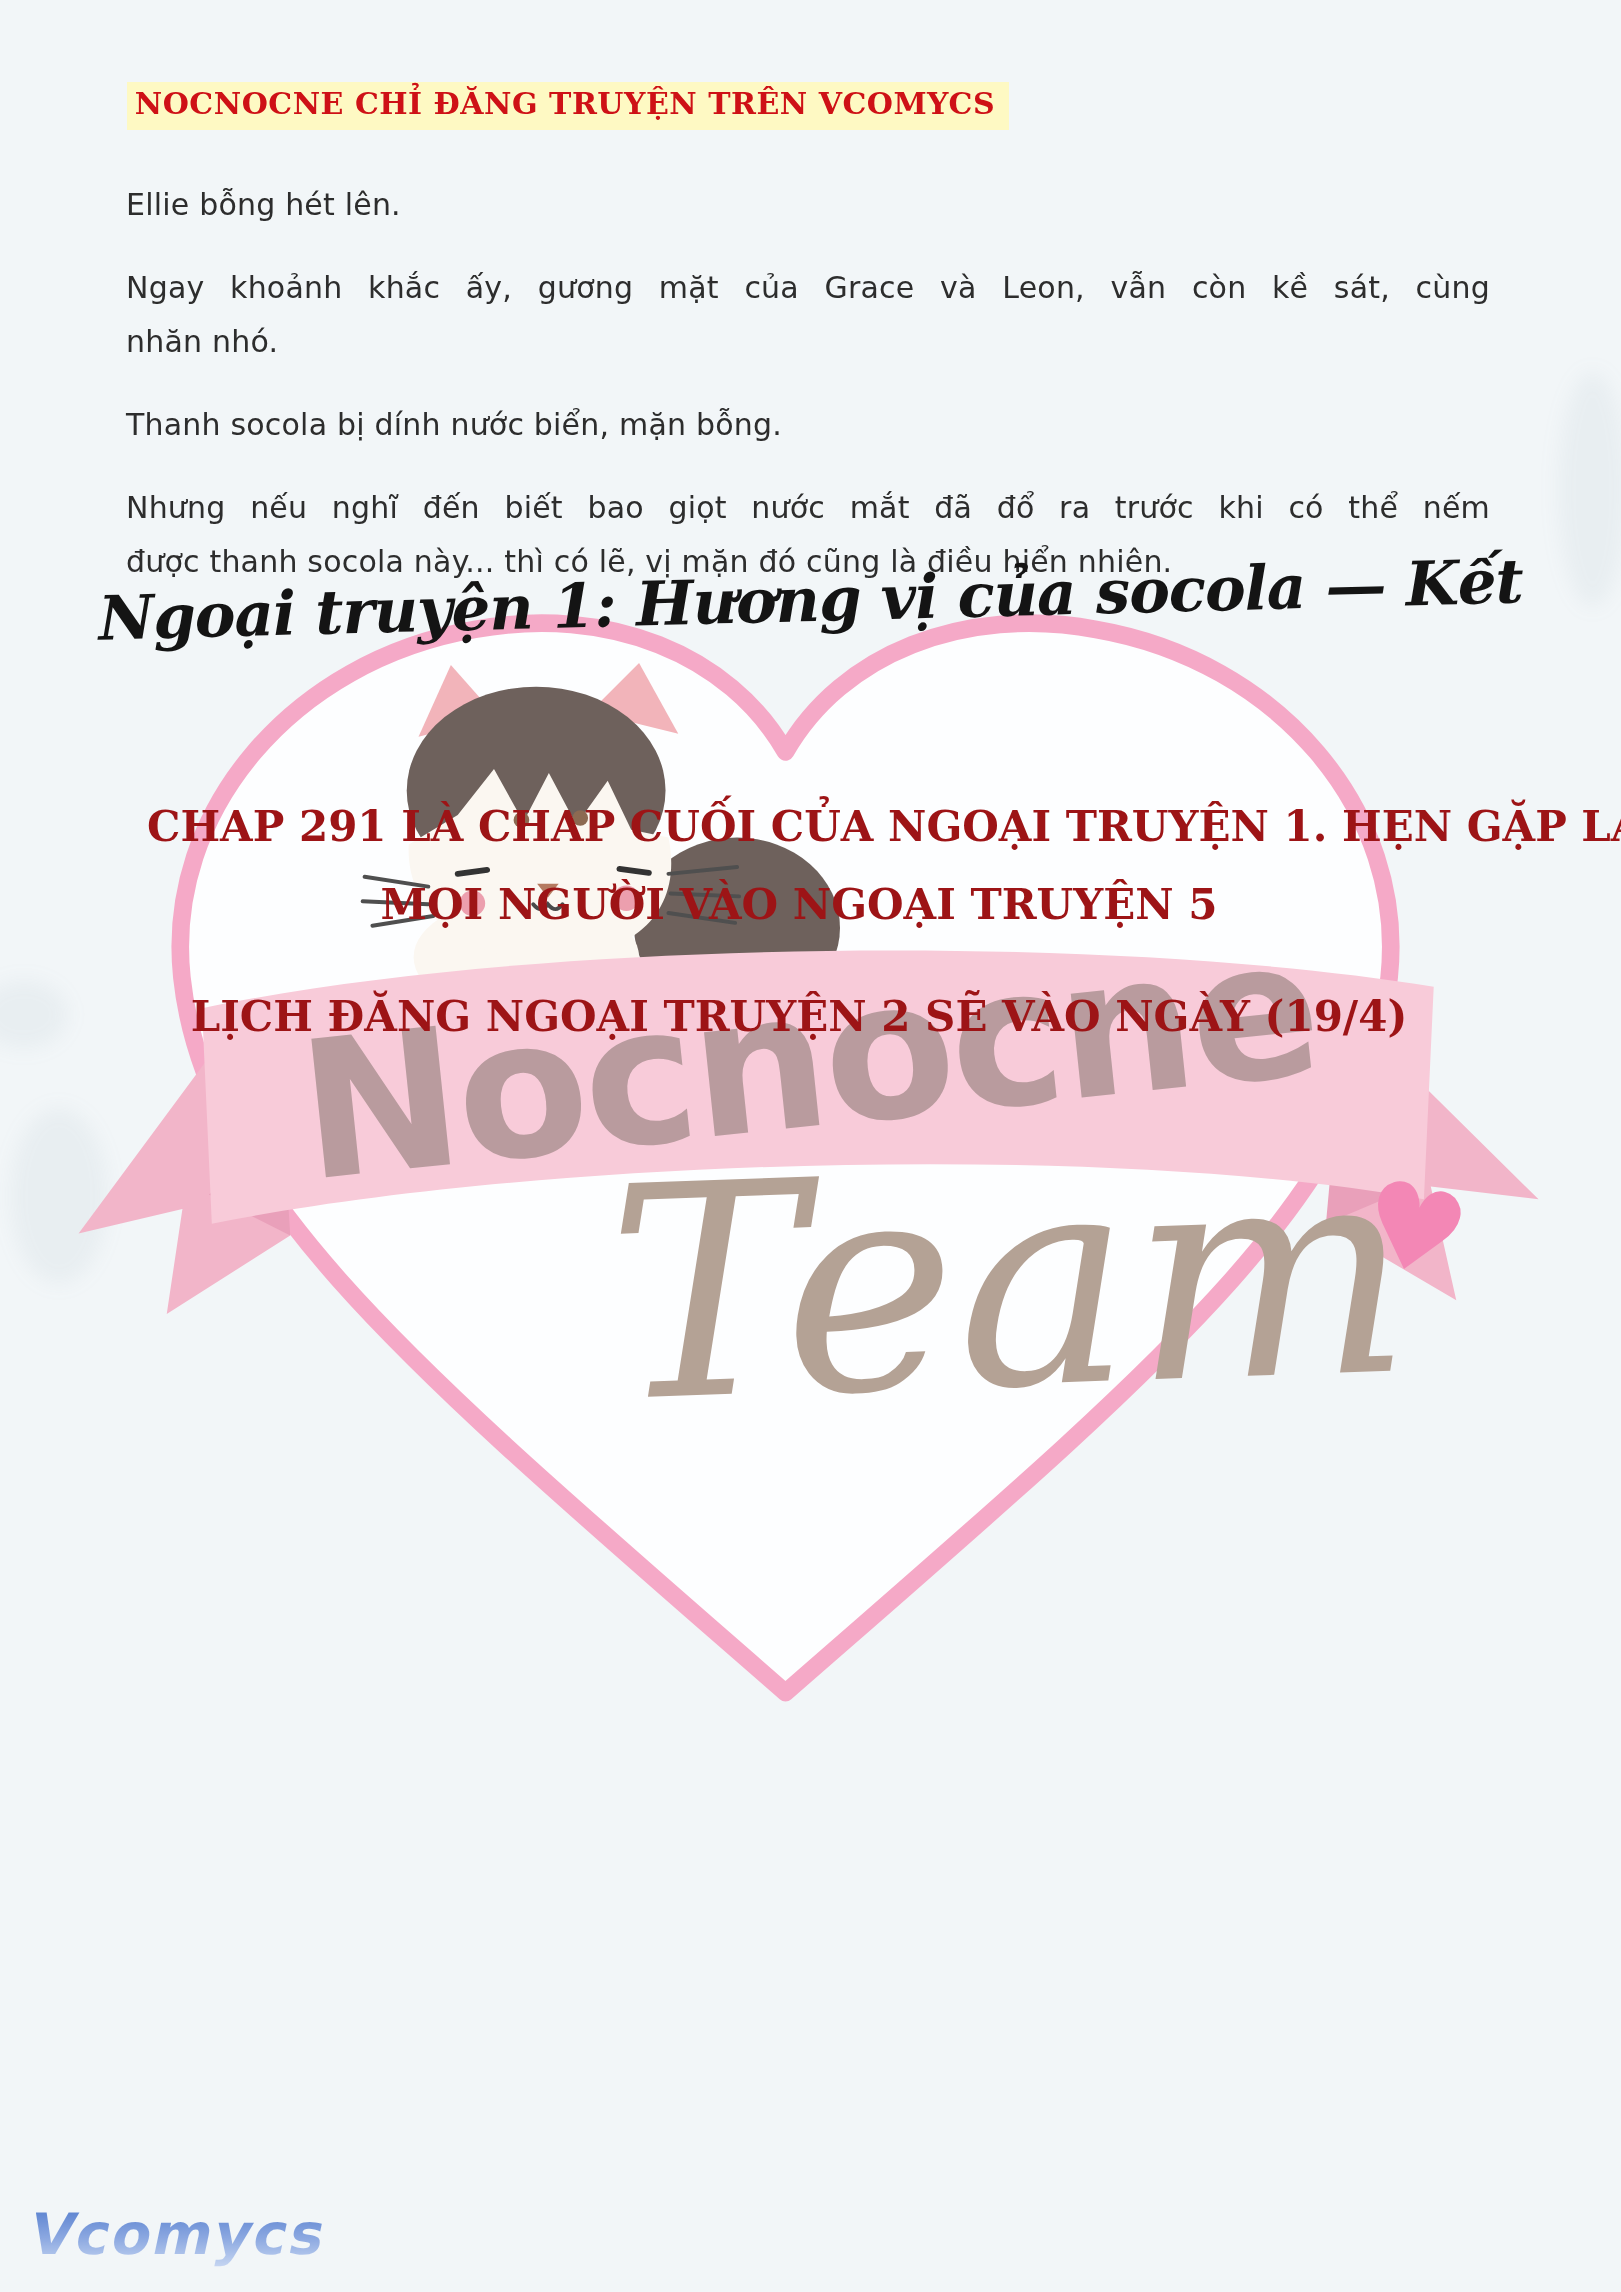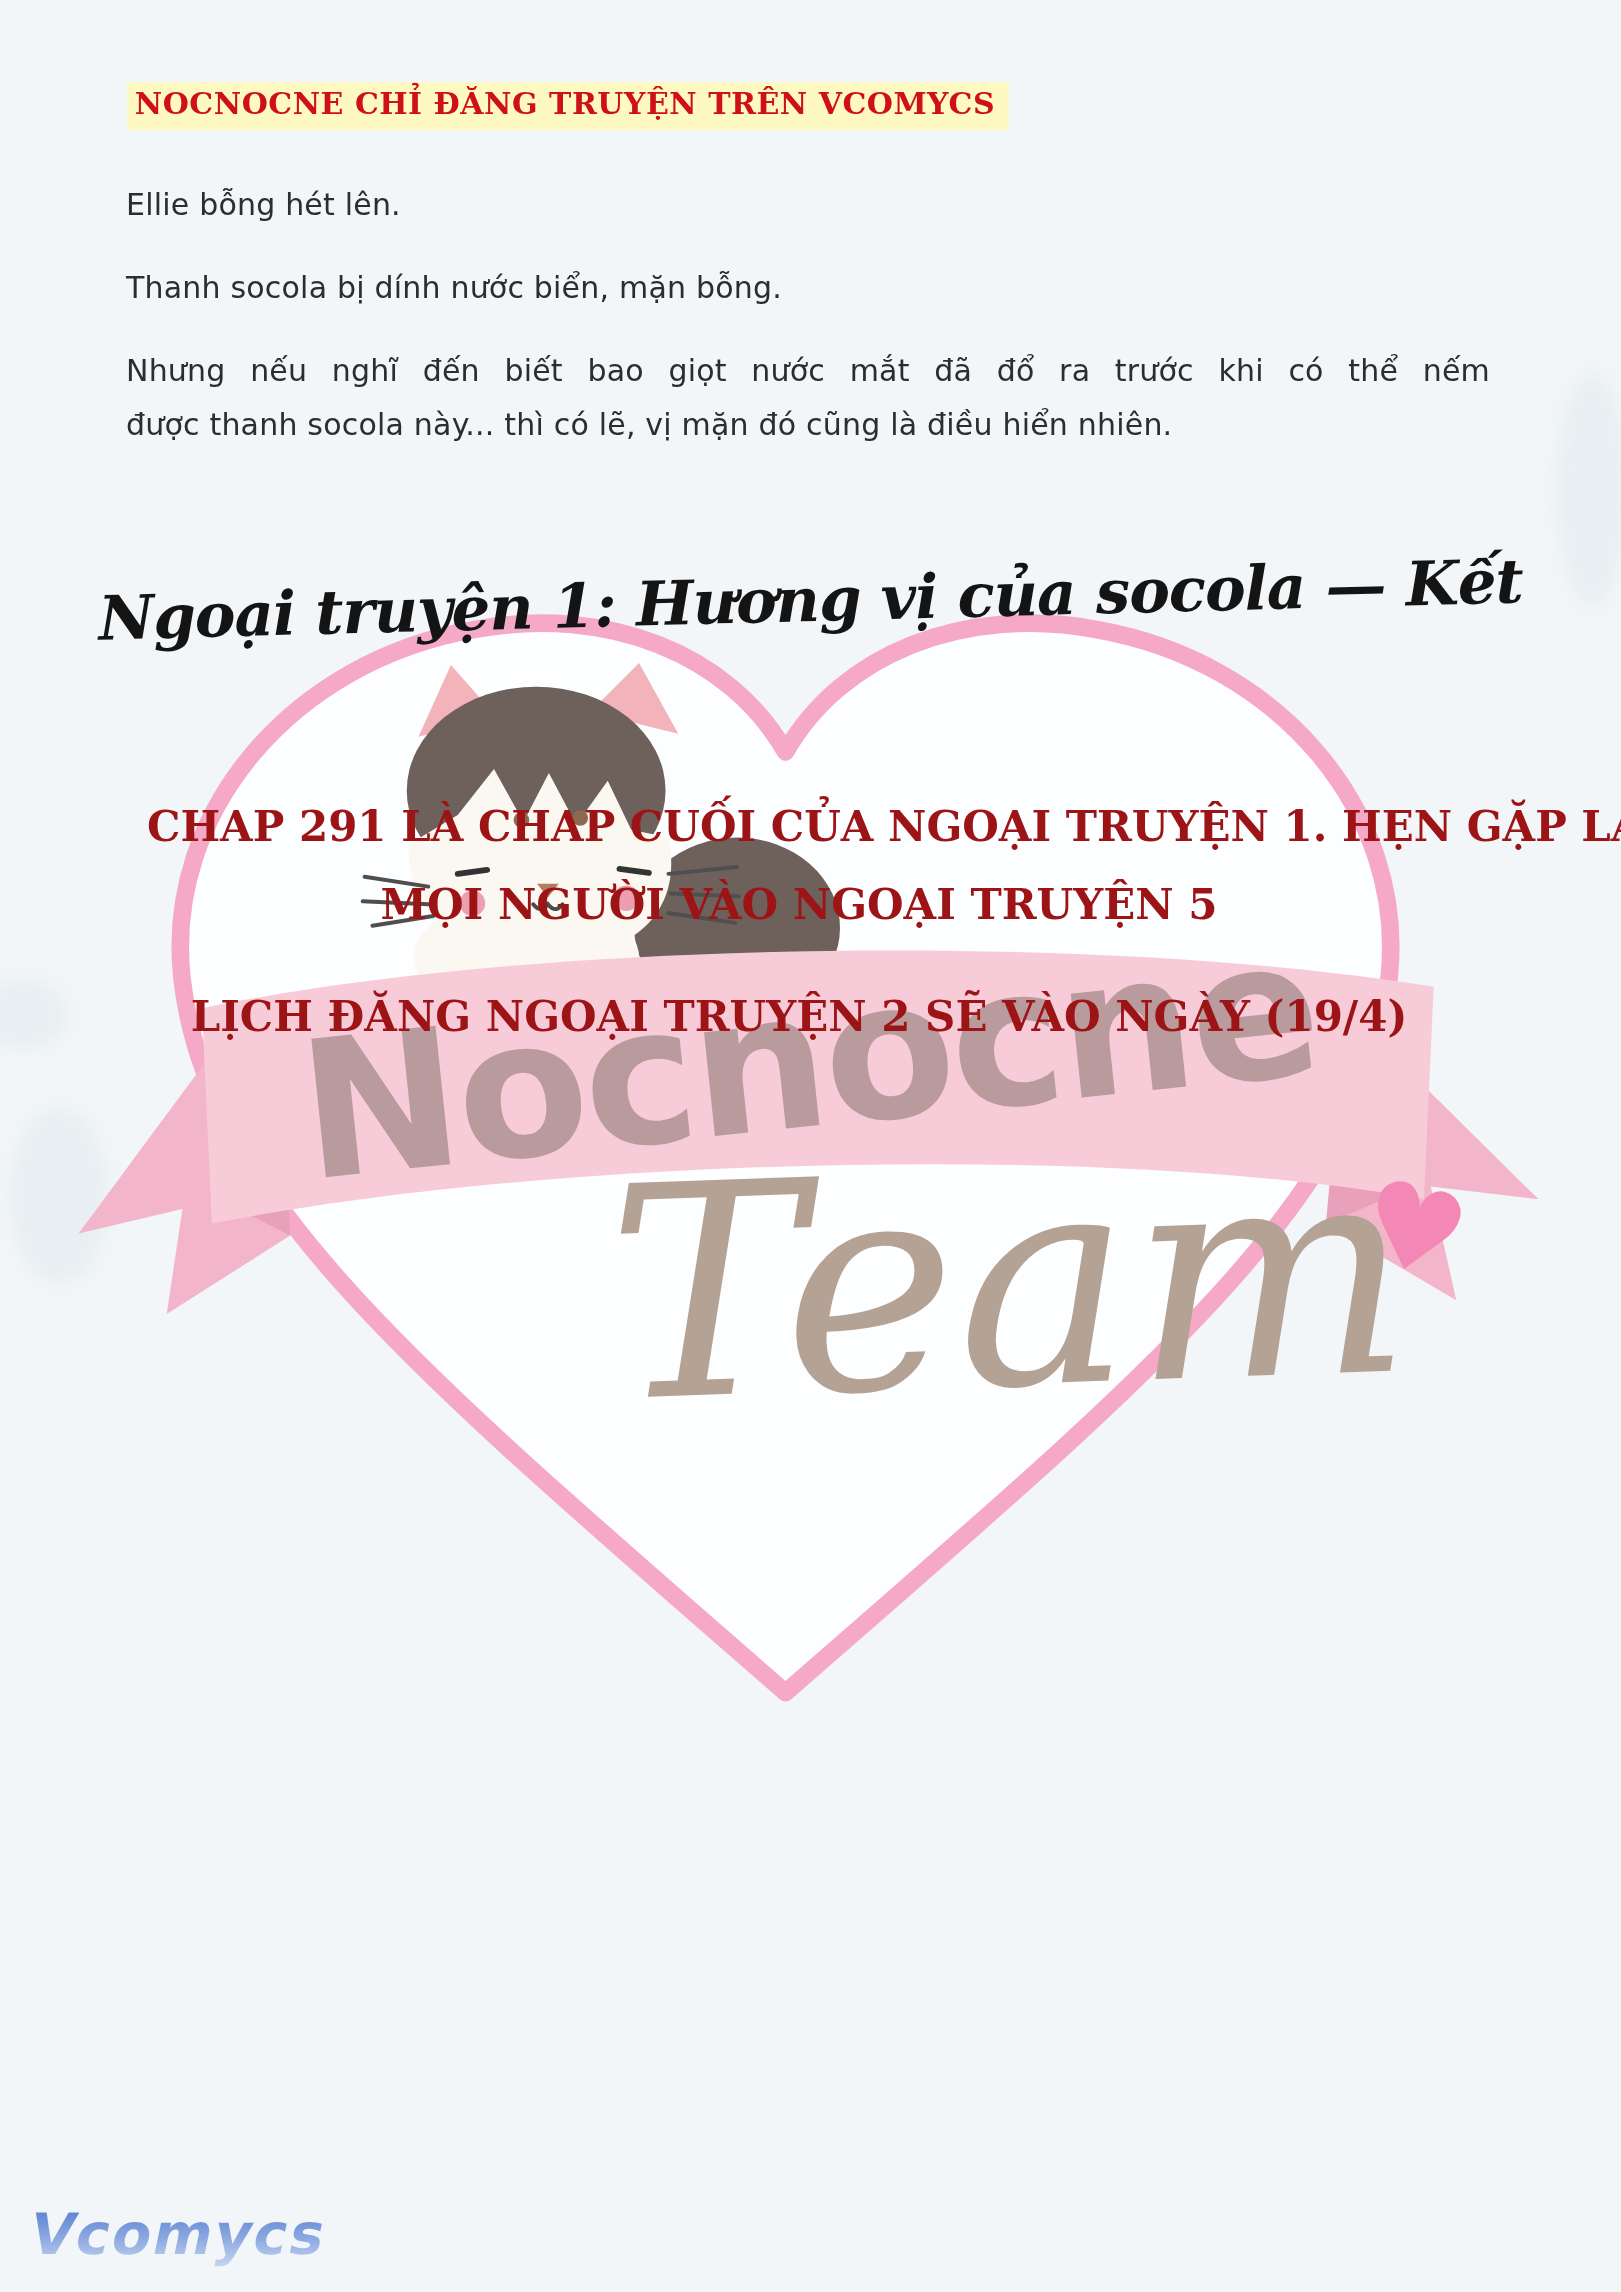--- a/index.html
+++ b/index.html
@@ -79,20 +79,24 @@
   <div class="smudge" style="left:9.8px; top:1108px; width:98px; height:176px;"></div>
   <div class="smudge" style="left:1558px; top:372px; width:69px; height:235px;"></div>
 
   <div class="notice">NOCNOCNE CHỈ ĐĂNG TRUYỆN TRÊN VCOMYCS</div>
 
   <div class="story">
     <div class="para">
       <div class="line">Ellie bỗng hét lên.</div>
     </div>
     <div class="para">
+      <div class="line just">Ngay khoảnh khắc ấy, gương mặt của Grace và Leon, vẫn còn kề sát, cùng</div>
+      <div class="line">nhăn nhó.</div>
+    </div>
+    <div class="para">
       <div class="line">Thanh socola bị dính nước biển, mặn bỗng.</div>
     </div>
     <div class="para">
       <div class="line just">Nhưng nếu nghĩ đến biết bao giọt nước mắt đã đổ ra trước khi có thể nếm</div>
       <div class="line">được thanh socola này... thì có lẽ, vị mặn đó cũng là điều hiển nhiên.</div>
     </div>
   </div>
 
   <div class="chapter-end">Ngoại truyện 1: Hương vị của socola — Kết</div>
 

